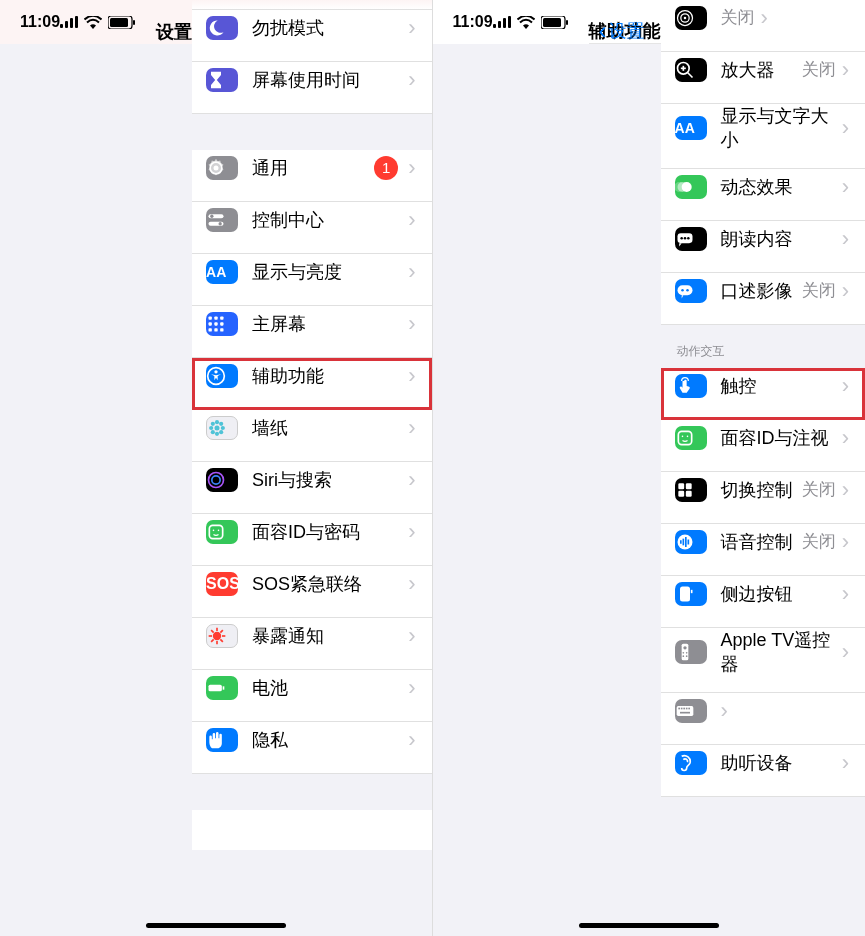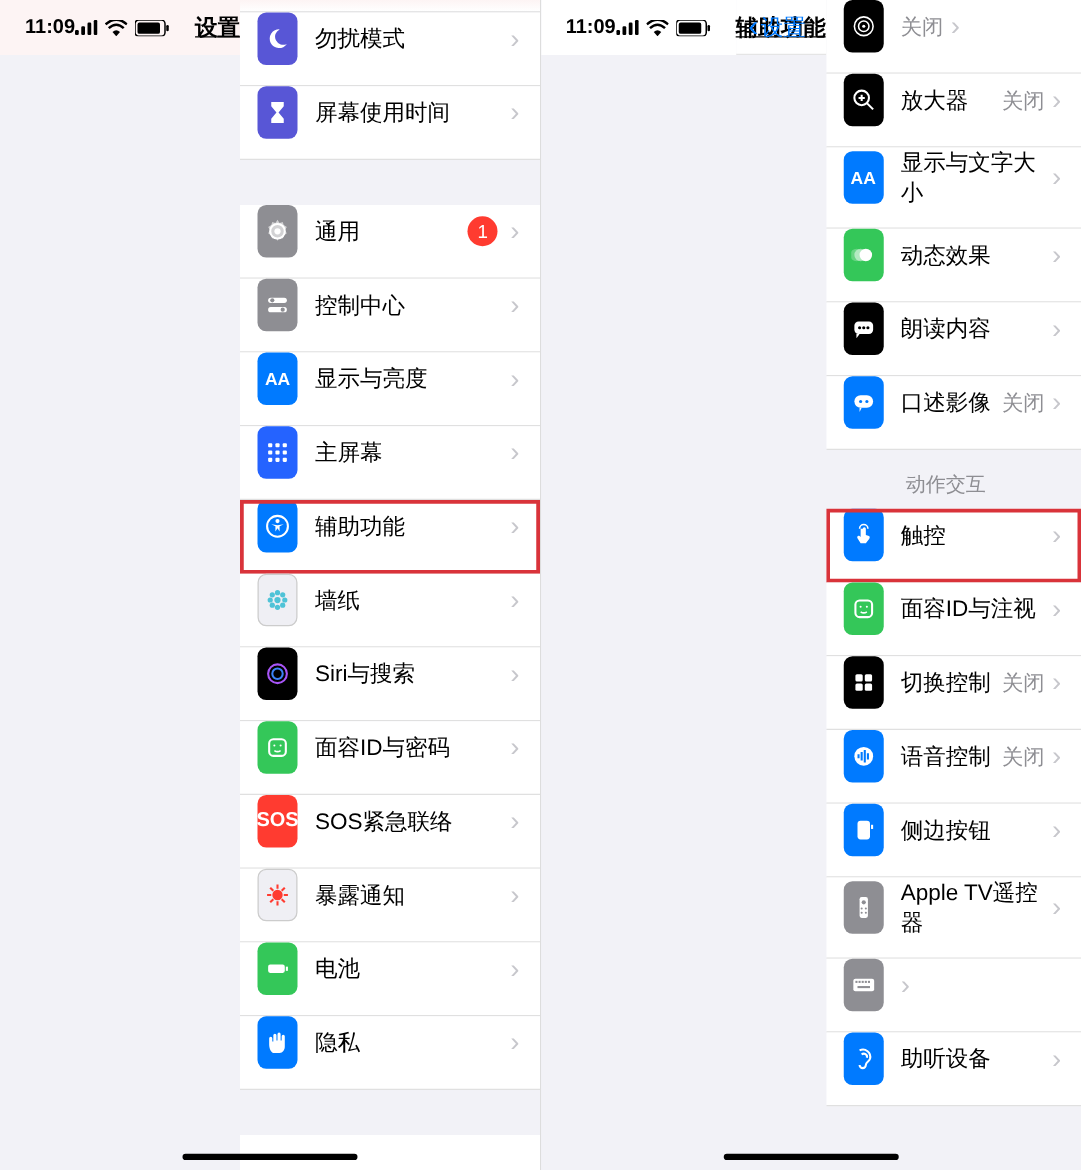--- a/index.html
+++ b/index.html
@@ -28,60 +28,58 @@
   padding: 0 20px;
   background: #fff;
 }
 .pane-left .status-bar { background: #fdf4f4; }
 .status-time { font-size: 16px; font-weight: 600; }
 .status-icons { display: flex; align-items: center; gap: 6px; }
 .nav-bar {
   height: 44px;
   background: #fff;
   display: flex;
-  align-items: center;
+  align-items: flex-end;
   justify-content: center;
   position: relative;
   border-bottom: 1px solid #e5e5e5;
-  text-decoration: underline;
 }
 .pane-left .nav-bar { background: #fdf4f4; border-bottom: none; }
 .nav-title { font-size: 18px; font-weight: 600; }
 .nav-back {
   position: absolute;
   left: 10px;
   display: flex;
   align-items: center;
   color: #007aff;
   font-size: 18px;
 }
 .nav-back-chevron { font-size: 24px; line-height: 1; margin-right: 2px; }
 .content { flex: 1; overflow-y: hidden; }
 .section-gap { height: 36px; background: #f2f2f7; }
 .section-header {
   padding: 18px 16px 8px;
-  font-size: 16px;
+  font-size: 12px;
   color: #8e8e93;
-  margin-left: 48px;
 }
 .row {
   background: #fff;
   display: flex;
   align-items: center;
   min-height: 52px;
   padding: 0 16px 16px 14px;
   border-bottom: 0.5px solid #e0e0e0;
   position: relative;
 }
 .row.highlighted { outline: 3px solid #d9333a; outline-offset: -3px; }
 .row .icon-box {
-  width: 32px; height: 42px;
+  width: 32px; height: 24px;
   border-radius: 7px;
   margin-right: 14px;
-  display: flex; align-items: center; justify-content: center;
+  display: flex; align-items: center; 
   flex-shrink: 0;
 }
 .row .label { font-size: 18px; flex: 1; color: #000; }
 .row .value { font-size: 17px; color: #8e8e93; margin-right: 6px; }
 .row .chevron { color: #c7c7cc; font-size: 22px; }
 .row .badge {
   background: #ff3b30; color: #fff;
   border-radius: 50%;
   width: 24px; height: 24px;
   display: inline-flex; align-items: center; justify-content: center;

